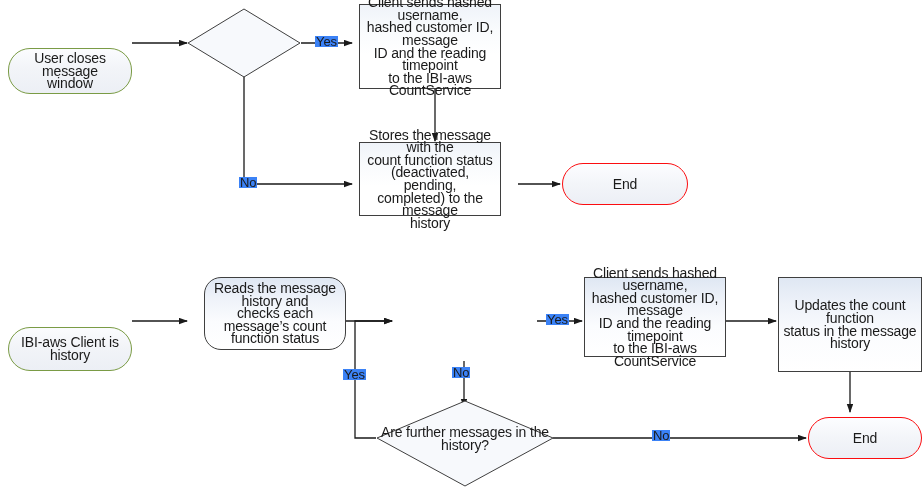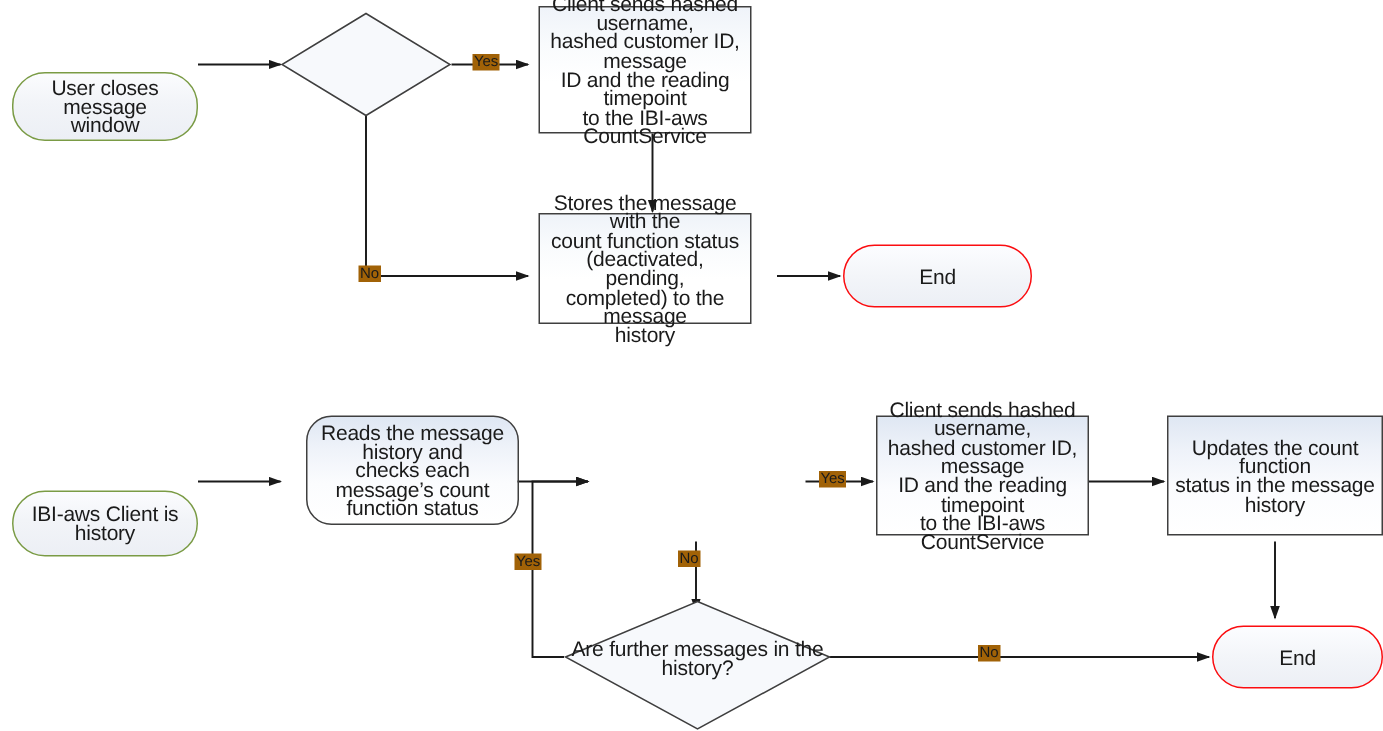--- a/index.html
+++ b/index.html
@@ -73,24 +73,24 @@
     position: absolute;
     left: 0;
     top: 0;
   }
   .decision .txt {
     position: relative;
     z-index: 2;
   }
   .edge-label {
     position: absolute;
-    font-size: 10px;
+    font-size: 13px;
     line-height: 11px;
     color: #1a1a1a;
-    background: #a16207;
+    background: #3b82f6;
     padding: 0 1px;
     white-space: nowrap;
     letter-spacing: -0.1px;
   }
 </style>
 </head>
 <body>
 
 <div id="canvas">
 
@@ -172,21 +172,21 @@
   </div>
 
 
   <div class="node process" style="left:584px; top:277px; width:142px; height:80px;">
     <span class="txt">Client sends hashed username,
 hashed customer ID, message
 ID and the reading timepoint
 to the IBI-aws CountService</span>
   </div>
 
-  <div class="node process" style="left:778px; top:277px; width:144px; height:80px;align-items:center;">
+  <div class="node process" style="left:778px; top:277px; width:144px; height:95px;align-items:center;">
     <span class="txt">Updates the count function
 status in the message history</span>
   </div>
 
   <div class="node decision" style="left:376px; top:400px; width:178px; height:87px;text-align:center;">
     <svg width="178" height="87" viewBox="0 0 178 87">
       <polygon points="89,1 177,38 89,86 1,38" fill="#f7f9fc" stroke="#3f3f3f" stroke-width="1"></polygon>
     </svg>
     <span class="txt" style="margin-top:-9px; width:172px;">Are further messages in the
 history?</span>

